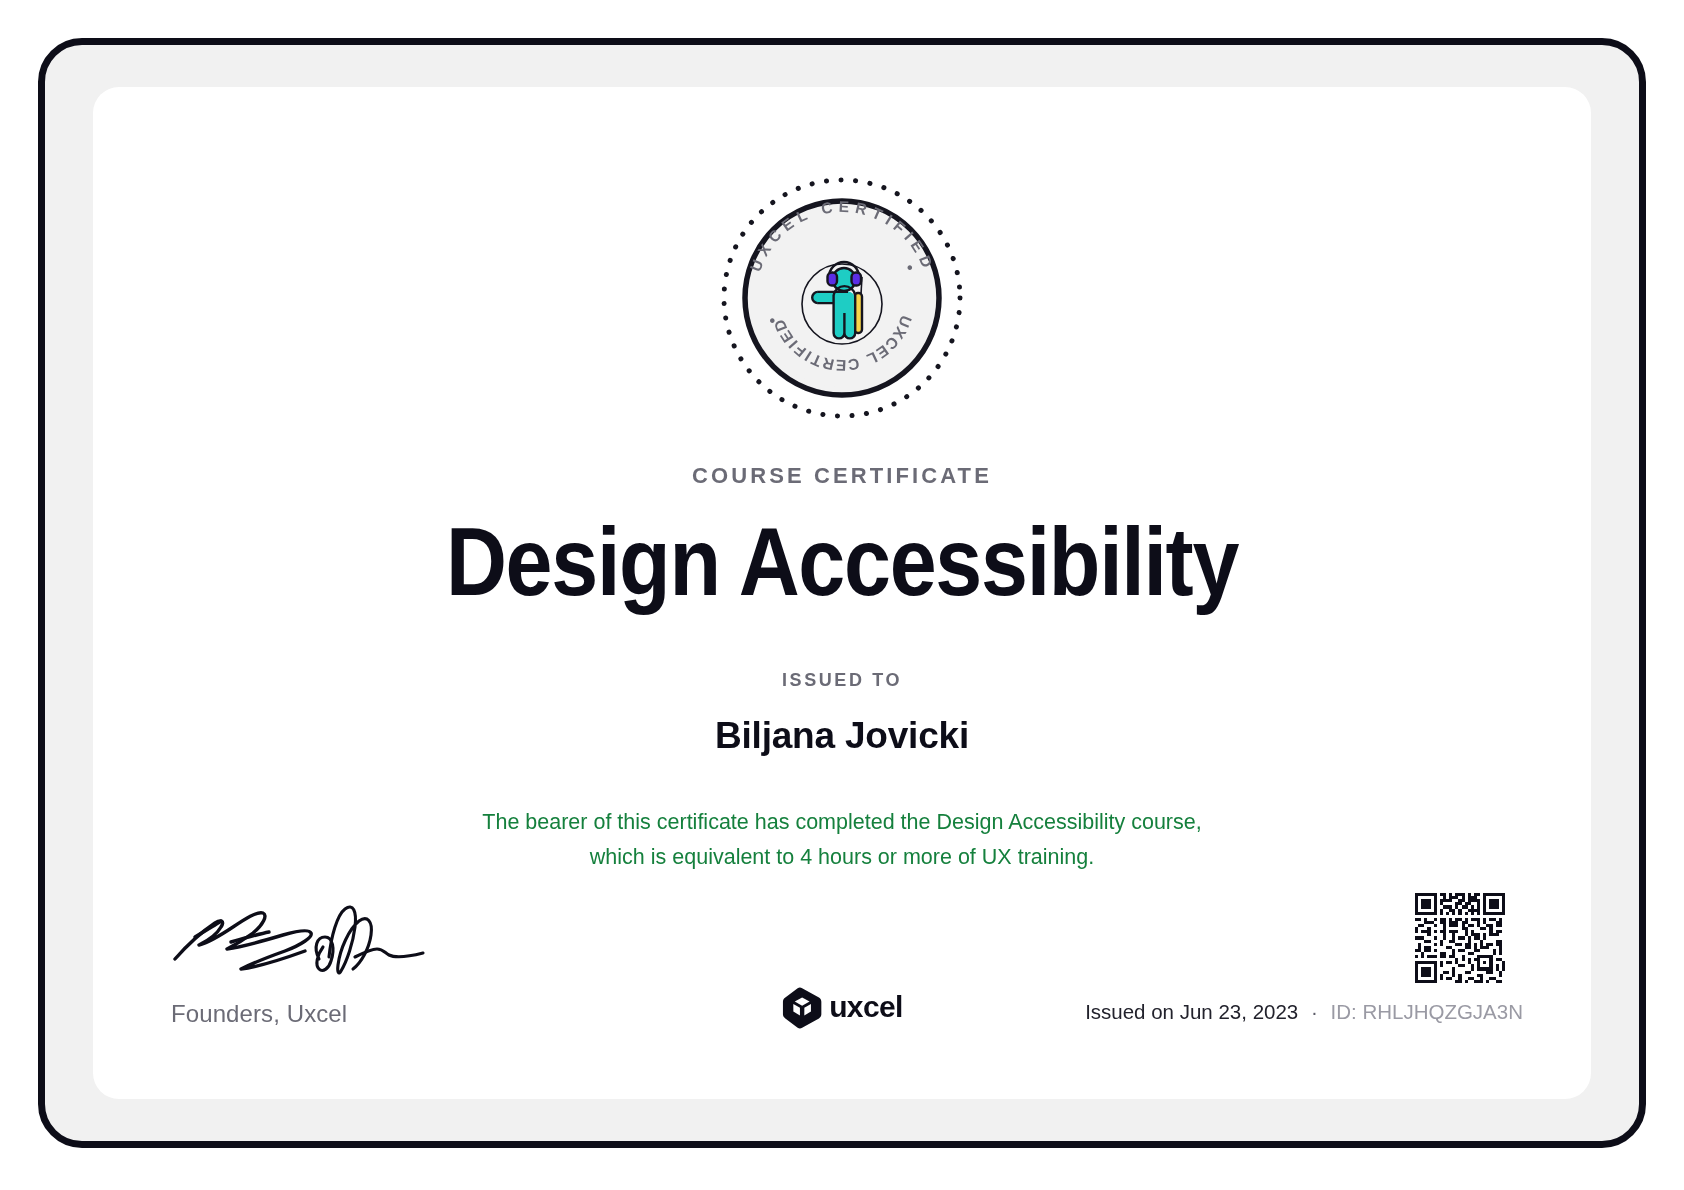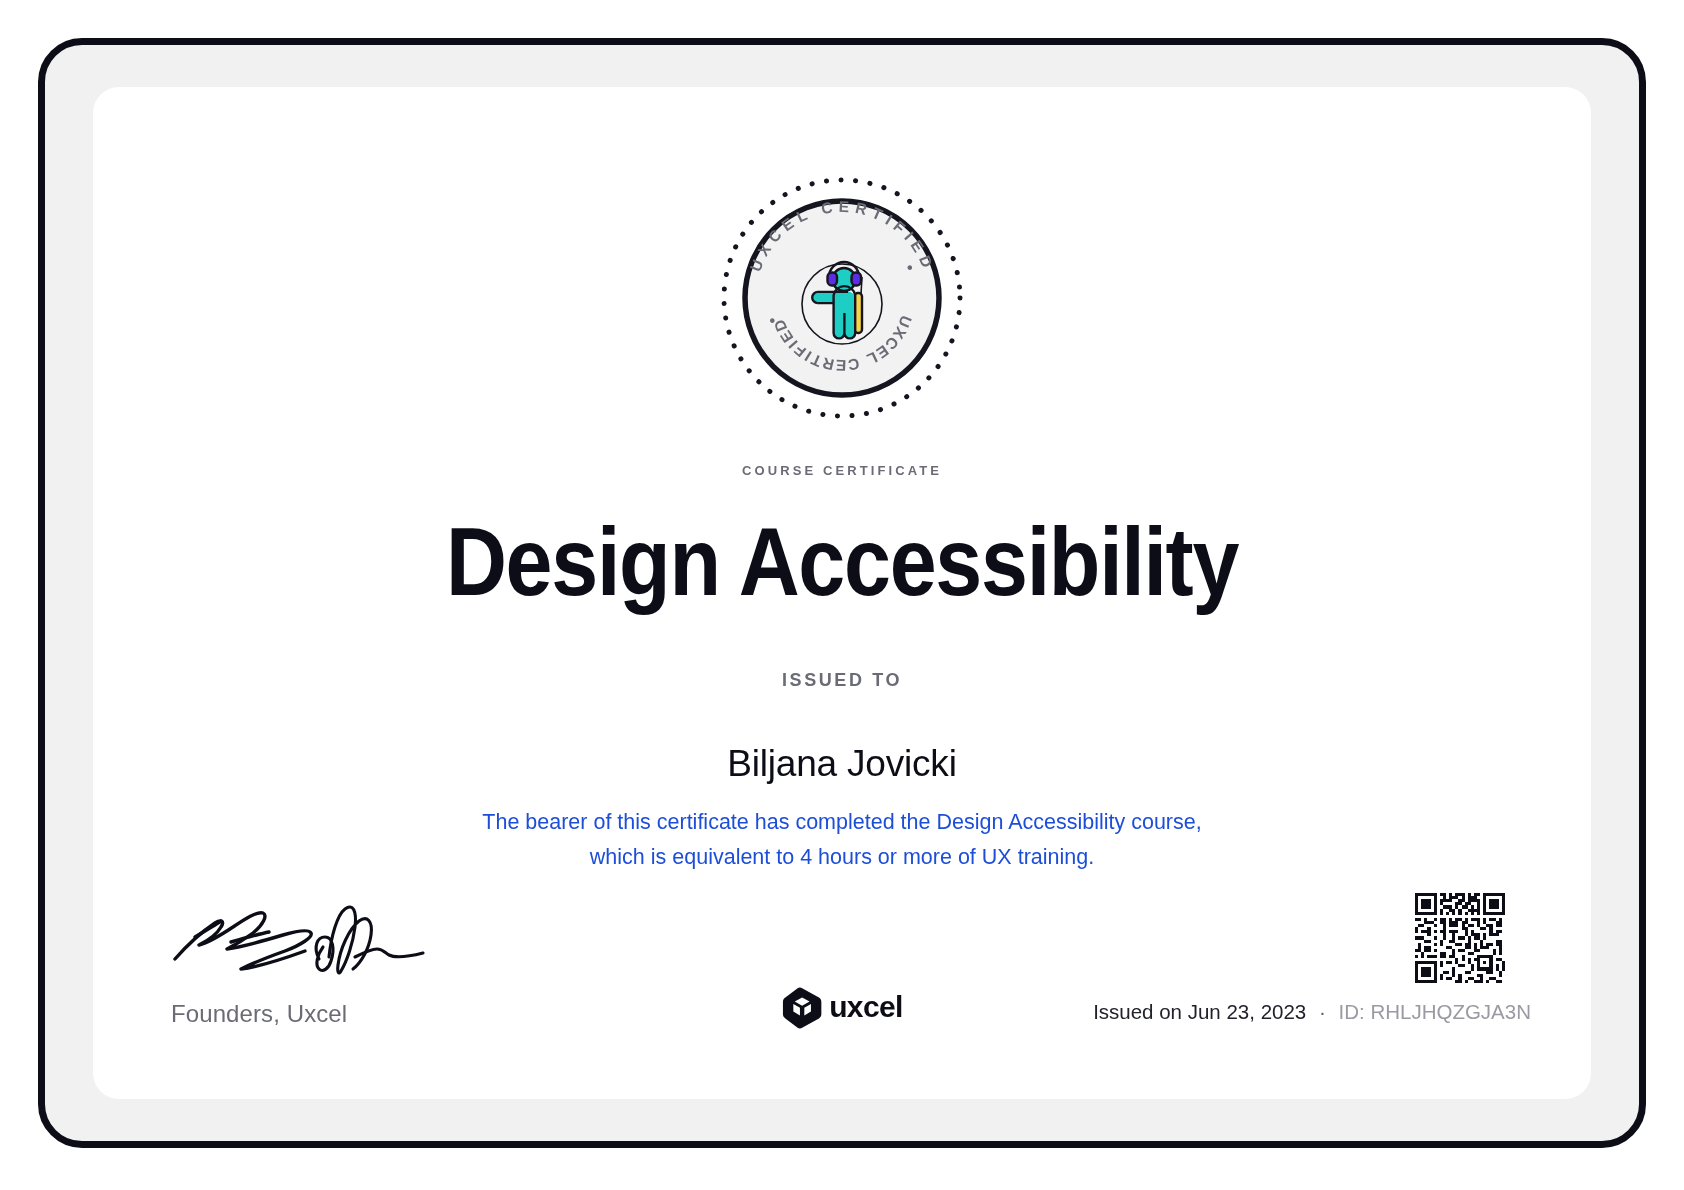--- a/index.html
+++ b/index.html
@@ -56,21 +56,21 @@
   
   .center-col {
     position: absolute;
     left: 0;
     right: 0;
     text-align: center;
   }
 
   #course-certificate-label {
     top: 376px;
-    font-size: 13px;
+    font-size: 22px;
     font-weight: 700;
     letter-spacing: 3.1px;
     color: #6b6b76;
   }
 
   #certificate-title {
     top: 423px;
     font-size: 96px;
     line-height: 1.08;
     font-weight: 700;
@@ -82,32 +82,32 @@
 
   #issued-to-label {
     top: 583px;
     font-size: 18px;
     font-weight: 600;
     letter-spacing: 2.6px;
     color: #6b6b76;
   }
 
   #recipient-name {
-    top: 656px;
+    top: 628px;
     font-size: 37px;
-    font-weight: 400;
+    font-weight: 700;
     letter-spacing: -0.2px;
     color: #0d0d18;
   }
 
   #certificate-description {
     top: 718px;
     font-size: 21.5px;
     line-height: 1.62;
-    color: #1d4ed8;
+    color: #15803d;
     font-weight: 400;
   }
   #certificate-description .line { display: block; }
 
   
   #signatures-block {
     position: absolute;
     left: 78px;
     top: 800px;
     width: 300px;
@@ -150,21 +150,21 @@
     right: 86px;
     top: 806px;
     width: 90px;
     height: 90px;
   }
   #qr-code svg { display: block; width: 90px; height: 90px; }
 
   
   #issue-meta {
     position: absolute;
-    right: 60px;
+    right: 68px;
     top: 913px;
     font-size: 20.5px;
     color: #22222c;
     white-space: nowrap;
     text-align: center;
   }
   #issue-meta .dot-sep { color: #5c5c68; padding: 0 7px; }
   #issue-meta .cert-id { color: #9a9aa4; }
 </style>
 </head>

